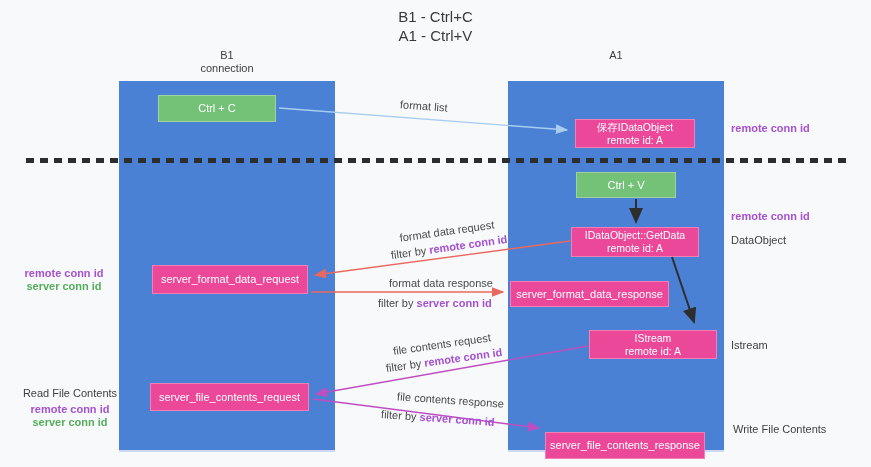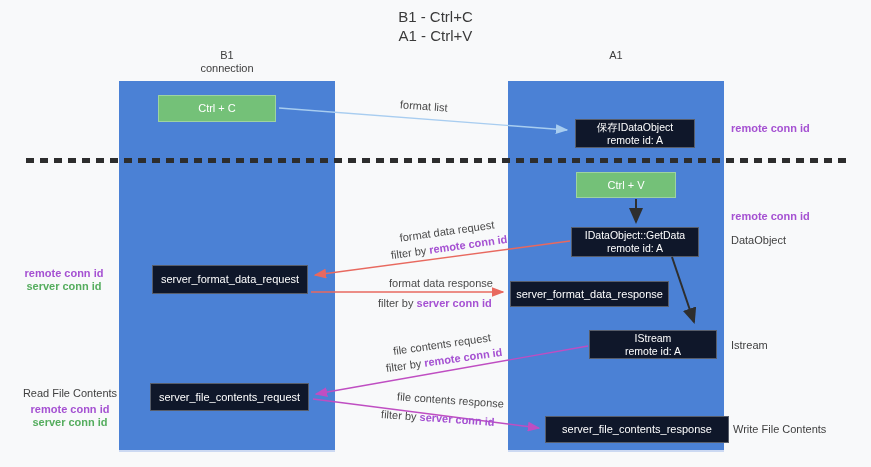--- a/index.html
+++ b/index.html
@@ -29,21 +29,21 @@
   }
   .box {
     display: flex; flex-direction: column;
     align-items: center; justify-content: center;
     color: #ffffff;
     font-size: 11px; line-height: 13px;
     text-align: center;
     border: 1px solid rgba(255,255,255,0.30);
   }
   .box.green  { background: #74c178; }
-  .box.orange { background: #0f172a; }
+  .box.orange { background: #ec4899; }
   .box .l2 { font-size: 10.5px; }
   .dashline {
     left: 26px; top: 158px; width: 820px; height: 5px;
     background: repeating-linear-gradient(90deg, #2d2d2d 0 8px, transparent 8px 14px);
   }
   .arrow-label { font-size: 11px; color: #4a4a4a; white-space: nowrap; }
   .side-label  { font-size: 11px; color: #3f3f3f; white-space: nowrap; }
   .purple { color: #a551d2; font-weight: bold; }
   .green-t { color: #55ad5e; font-weight: bold; }
   .center { text-align: center; }
@@ -103,21 +103,21 @@
 
   <div class="abs box orange" style="left:589px; top:330px; width:128px; height:29px;">
     <span class="l2">IStream</span>
     <span class="l2">remote id: A</span>
   </div>
 
   <div class="abs box orange" style="left:150px; top:383px; width:159px; height:28px;">
     <span>server_file_contents_request</span>
   </div>
 
-  <div class="abs box orange" style="left:545px; top:416px; width:184px; height:27px;">
+  <div class="abs box orange" style="left:545px; top:432px; width:160px; height:27px;">
     <span>server_file_contents_response</span>
   </div>
 
   <svg class="overlay" width="871" height="467" viewBox="0 0 871 467">
     <defs>
       <marker id="m-blue" markerWidth="9" markerHeight="7" refX="8" refY="3.5" orient="auto" markerUnits="strokeWidth">
         <path d="M0,0 L9,3.5 L0,7 z" fill="#a8cdf0"></path>
       </marker>
       <marker id="m-black" markerWidth="8" markerHeight="7" refX="7" refY="3.5" orient="auto" markerUnits="strokeWidth">
         <path d="M0,0 L8,3.5 L0,7 z" fill="#2e2e2e"></path>

